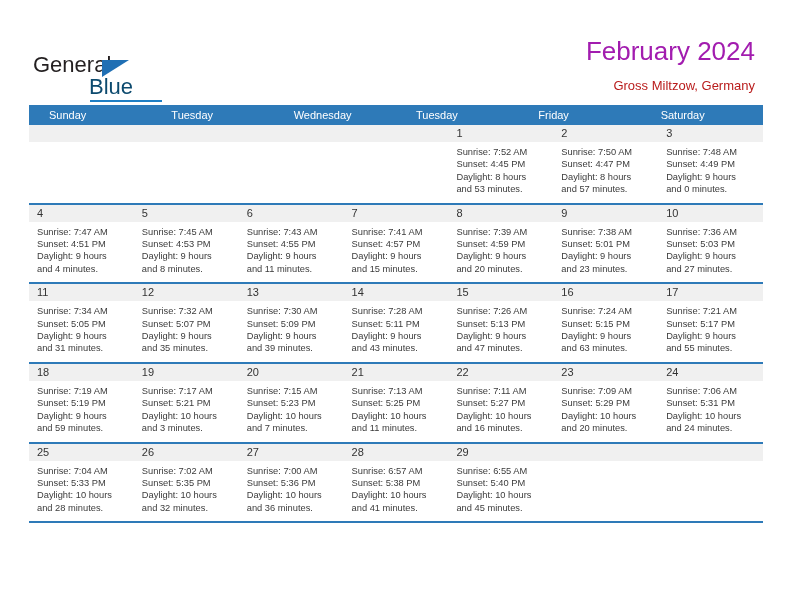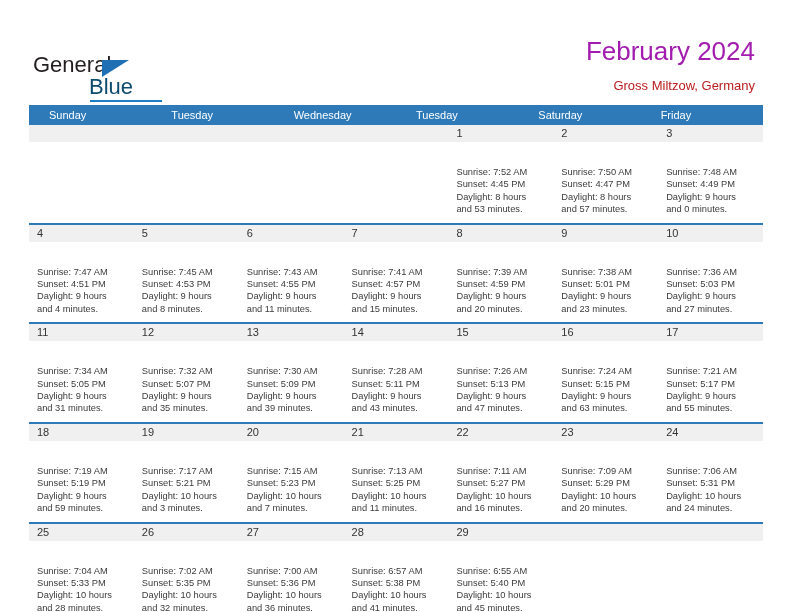--- a/index.html
+++ b/index.html
@@ -131,21 +131,20 @@
   .cell.empty .daynum {
     background: #f0f0f0;
   }
   .cell .detail {
     padding: 4px 6px 7px 8px;
     font-size: 9.3px;
     line-height: 12.4px;
     color: #3b3b3b;
     box-sizing: border-box;
     min-height: 53px;
-    margin-top: 20px;
   }
   .cell .detail div {
     white-space: nowrap;
   }
   .cell.empty .detail { min-height: 53px; }
 </style>
 </head>
 <body>
 
 <div class="page">
@@ -163,22 +162,22 @@
     <div class="subtitle">Gross Miltzow, Germany</div>
   </div>
 
   <div class="cal">
 
     <div class="weekhead">
       <div class="wh">Sunday</div>
       <div class="wh">Tuesday</div>
       <div class="wh">Wednesday</div>
       <div class="wh">Tuesday</div>
+      <div class="wh">Friday</div>
       <div class="wh">Saturday</div>
-      <div class="wh">Friday</div>
     </div>
 
     <div class="week">
       <div class="cell empty">
         <div class="daynum"></div>
         <div class="detail">
           <div></div>
           <div></div>
           <div></div>
           <div></div>

